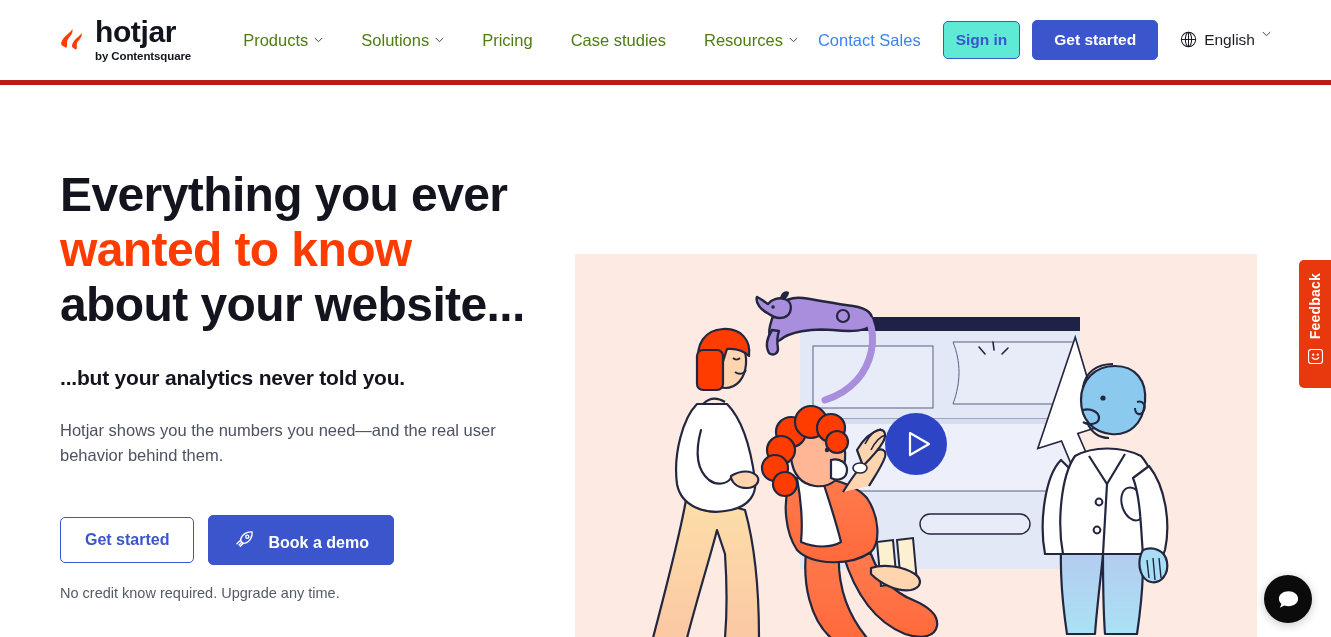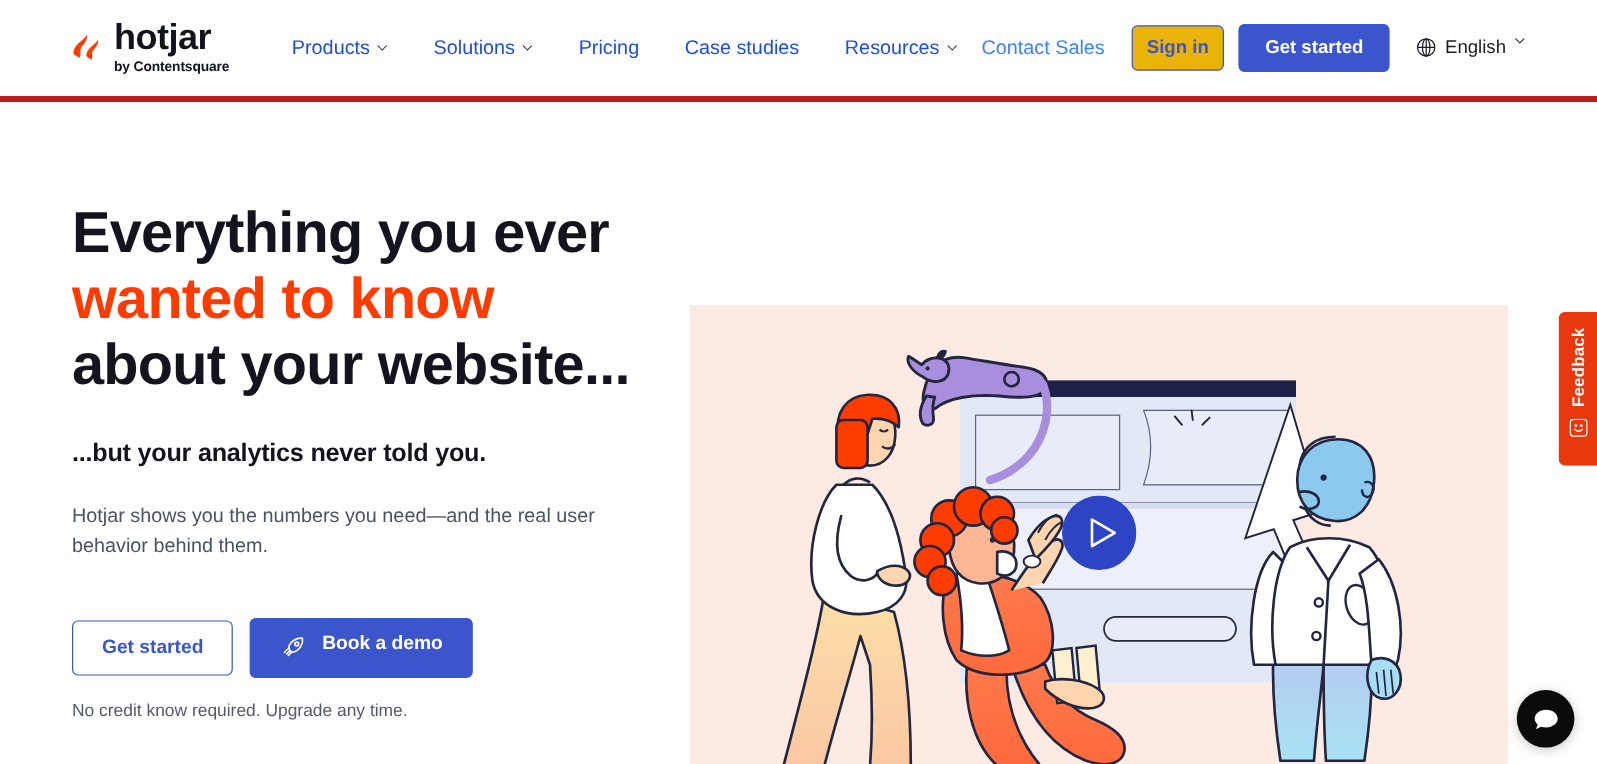--- a/index.html
+++ b/index.html
@@ -46,21 +46,21 @@
     margin-top: 4px;
     letter-spacing: -0.1px;
   }
 
   .nav { display: flex; align-items: center; gap: 0; }
   .nav-item {
     display: flex;
     align-items: center;
     gap: 6px;
     font-size: 16.5px;
-    color: #1d4ed8;
+    color: #4d7c0f;
     padding: 0 19px;
     cursor: pointer;
     white-space: nowrap;
   }
   .nav-item:first-child { padding-left: 0; }
   .caret { display: block; width: 9px; height: 6px; opacity: .85; }
 
   .header-right {
     display: flex;
     align-items: center;
@@ -72,21 +72,21 @@
     font-size: 16.5px;
     color: #3b82f6;
     cursor: pointer;
     white-space: nowrap;
     margin-right: 22px;
   }
   .btn-signin {
     font-size: 15.5px;
     font-weight: bold;
     color: #3b56cc;
-    background: #eab308;
+    background: #5eead4;
     border: 1px solid #3b56cc;
     border-radius: 5px;
     padding: 10px 12px;
     cursor: pointer;
     line-height: 1;
     white-space: nowrap;
   }
   .btn-getstarted-nav {
     font-size: 15.5px;
     font-weight: bold;
@@ -159,21 +159,21 @@
     background: #ffffff;
     border: 1px solid #3b56cc;
     border-radius: 5px;
     padding: 14px 24px;
     cursor: pointer;
     line-height: 1;
     white-space: nowrap;
   }
   .btn-bookdemo {
     display: flex;
-    align-items: flex-start;
+    align-items: flex-end;
     gap: 13px;
     font-size: 16px;
     font-weight: bold;
     color: #ffffff;
     background: #3b56cc;
     border: 1px solid #3b56cc;
     border-radius: 5px;
     padding: 13px 24px;
     cursor: pointer;
     line-height: 1;

